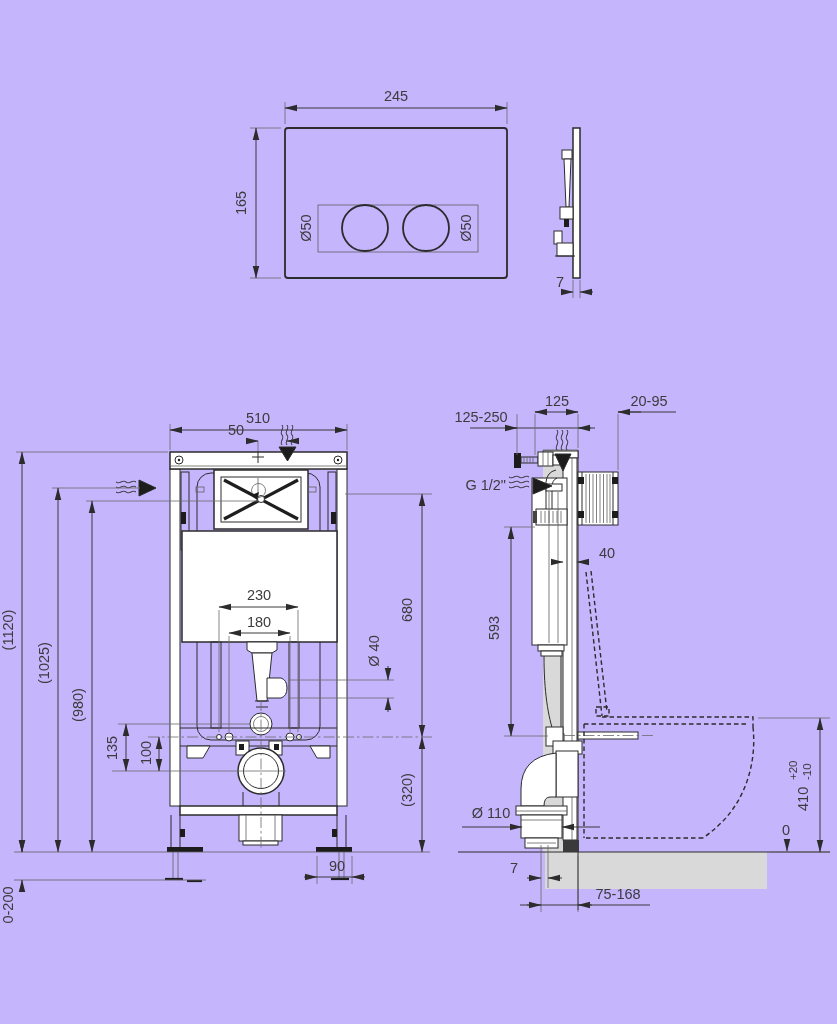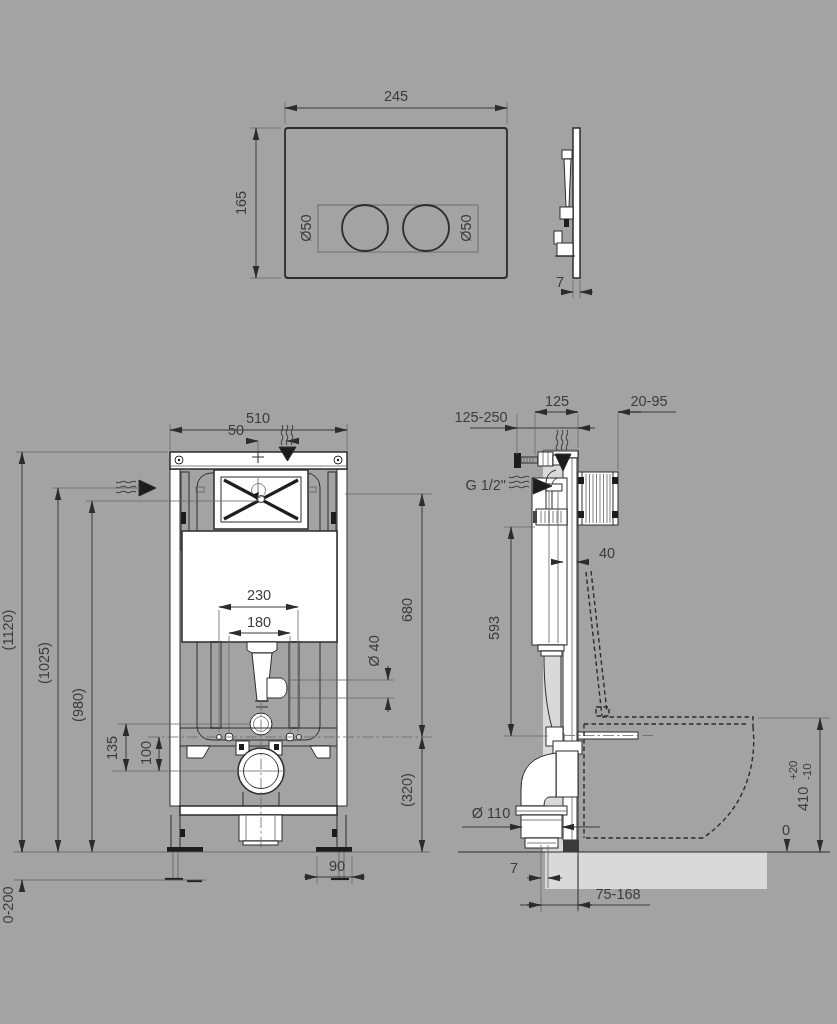--- a/index.html
+++ b/index.html
@@ -1,16 +1,16 @@
 <!DOCTYPE html>
 <html><head>
 <meta charset="utf-8">
 <style>
   html,body{margin:0;padding:0;background:#fff;}
-  .canvas{position:relative;width:837px;height:1024px;background:#a3a3a3;overflow:hidden;}
+  .canvas{position:relative;width:837px;height:1024px;background:#c4b5fd;overflow:hidden;}
   svg{position:absolute;left:0;top:0;}
   text{font-family:"Liberation Sans",sans-serif;font-size:14.5px;fill:#3c3c3c;}
   text.sm{font-size:11.5px;}
   .s18{stroke:#2c2c2c;stroke-width:1.8;fill:none;}
   .s10{stroke:#2c2c2c;stroke-width:1;fill:none;}
   .s08{stroke:#5f5f5f;stroke-width:.8;fill:none;}
   .fw{fill:#fff;stroke:#2c2c2c;stroke-width:1.5;}
   .fw1{fill:#fff;stroke:#2c2c2c;stroke-width:1;}
   .dim{stroke:#3a3a3a;stroke-width:1;fill:none;}
   .ext{stroke:#6a6a6a;stroke-width:.8;fill:none;}

